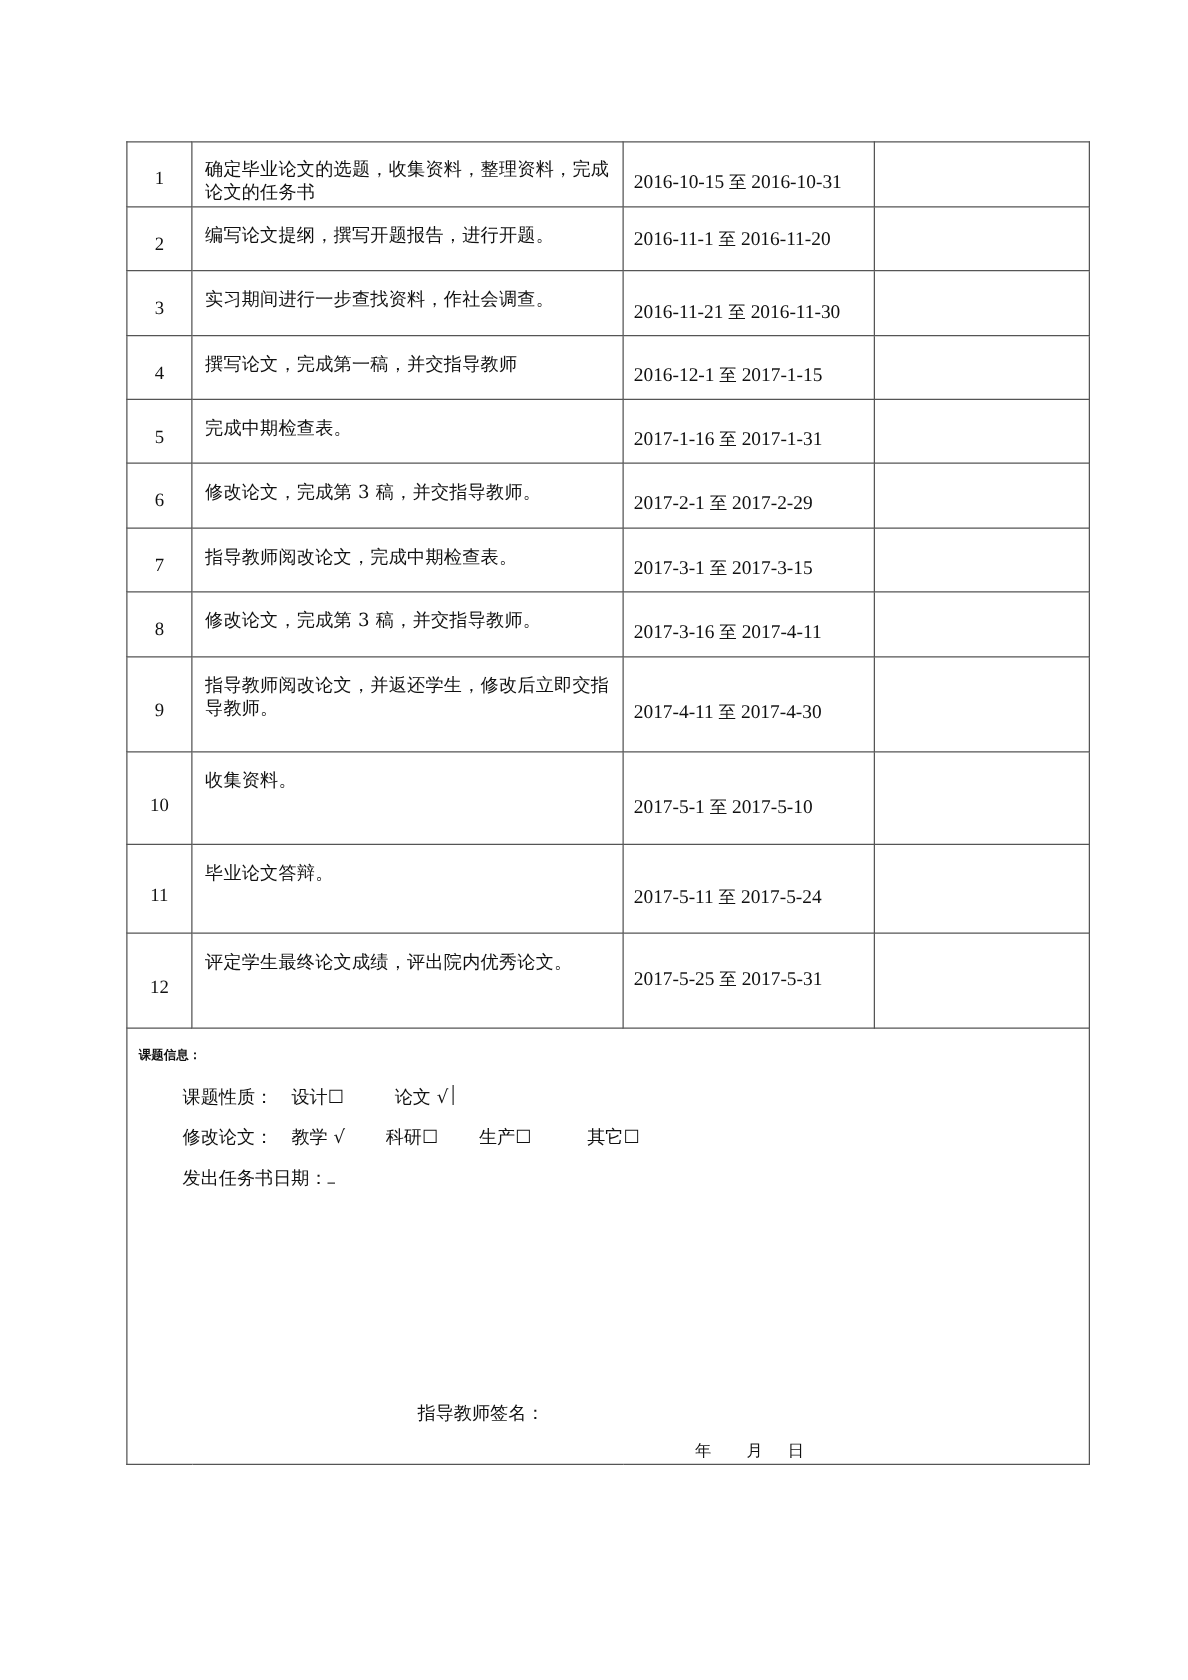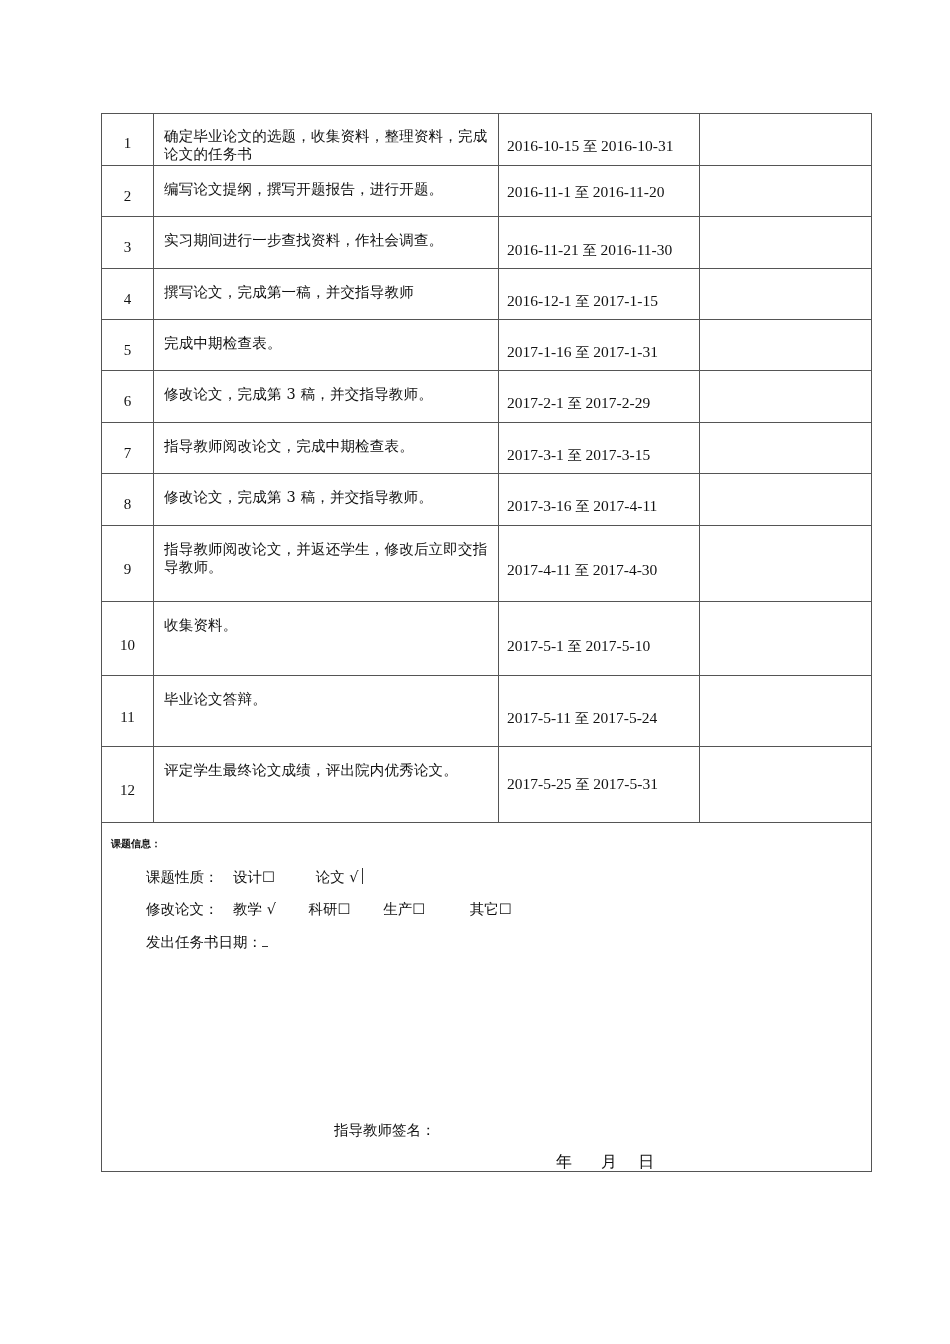--- a/index.html
+++ b/index.html
@@ -12,21 +12,21 @@
   col.c1 { width: 52px; } col.c2 { width: 345px; } col.c3 { width: 201px; } col.c4 { width: 172px; }
   .num { font-family: "Liberation Serif", serif; font-size: 15px; text-align: center; position: absolute; left: 0; right: 0; }
   .content { font-size: 14.5px; line-height: 18px; padding: 0 8px 0 10px; position: absolute; left: 0; right: 0; letter-spacing: 0.2px; }
   .date { font-family: "Liberation Serif", serif; font-size: 15.5px; position: absolute; left: 8px; white-space: nowrap; }
   .date .zhi { font-family: "DejaVu Serif", serif; font-size: 14px; }
   .info-cell { height: 348px; }
   .info-title { position: absolute; left: 9px; top: 14px; font-weight: bold; font-family: "DejaVu Sans", "Liberation Sans", sans-serif; font-size: 10px; }
   .info-line { position: absolute; left: 44px; font-size: 14.5px; white-space: nowrap; }
   .info-line span { display: inline-block; text-align: center; }
   .sig { position: absolute; left: 232px; top: 298px; font-size: 14.5px; }
-  .ymd { position: absolute; left: 454px; top: 329px; font-size: 16px; word-spacing: 0; }
+  .ymd { position: absolute; left: 454px; top: 329px; font-size: 13px; word-spacing: 0; }
   .ymd span { display: inline-block; }
 </style>
 </head>
 <body>
 
 <div class="sheet">
   <table class="plan">
     <colgroup>
         <col class="c1">
         <col class="c2">

